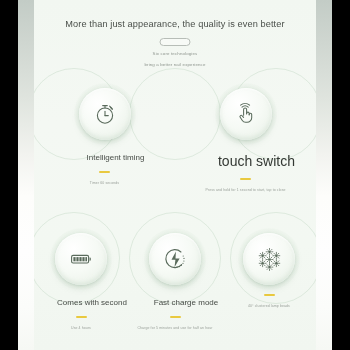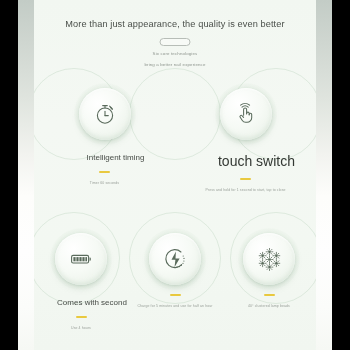--- a/index.html
+++ b/index.html
@@ -196,20 +196,21 @@
             <path d="M13.9 5.4 L9.5 13.7 h3.9 L12.5 21.2 L17.6 12.4 h-4.1 z" fill="#5A6B5C" stroke="none"></path>
             <circle cx="21.2" cy="10.0" r="0.62" fill="#5A6B5C" stroke="none"></circle>
             <circle cx="22.0" cy="12.4" r="0.62" fill="#5A6B5C" stroke="none"></circle>
             <circle cx="21.9" cy="15.0" r="0.62" fill="#5A6B5C" stroke="none"></circle>
             <circle cx="21.0" cy="17.3" r="0.62" fill="#5A6B5C" stroke="none"></circle>
             <circle cx="19.4" cy="19.2" r="0.62" fill="#5A6B5C" stroke="none"></circle>
             <circle cx="17.3" cy="20.6" r="0.62" fill="#5A6B5C" stroke="none"></circle>
             <circle cx="15.0" cy="21.2" r="0.62" fill="#5A6B5C" stroke="none"></circle>
           </svg>
         </div>
+        <div class="title">Fast charge mode</div>
         <div class="dash"></div>
         <div class="desc">Charge for 5 minutes and use for half an hour</div>
       </div>
 
       <div class="cell">
         <div class="orb">
           <svg width="27" height="27" viewBox="0 0 27 27" fill="none" stroke="#5A6B5C" stroke-width="0.8" stroke-linecap="round">
             <g>
               <g transform="translate(13.5,5.8)">
                 <circle r="1.35" fill="#5A6B5C" stroke="none"></circle>

